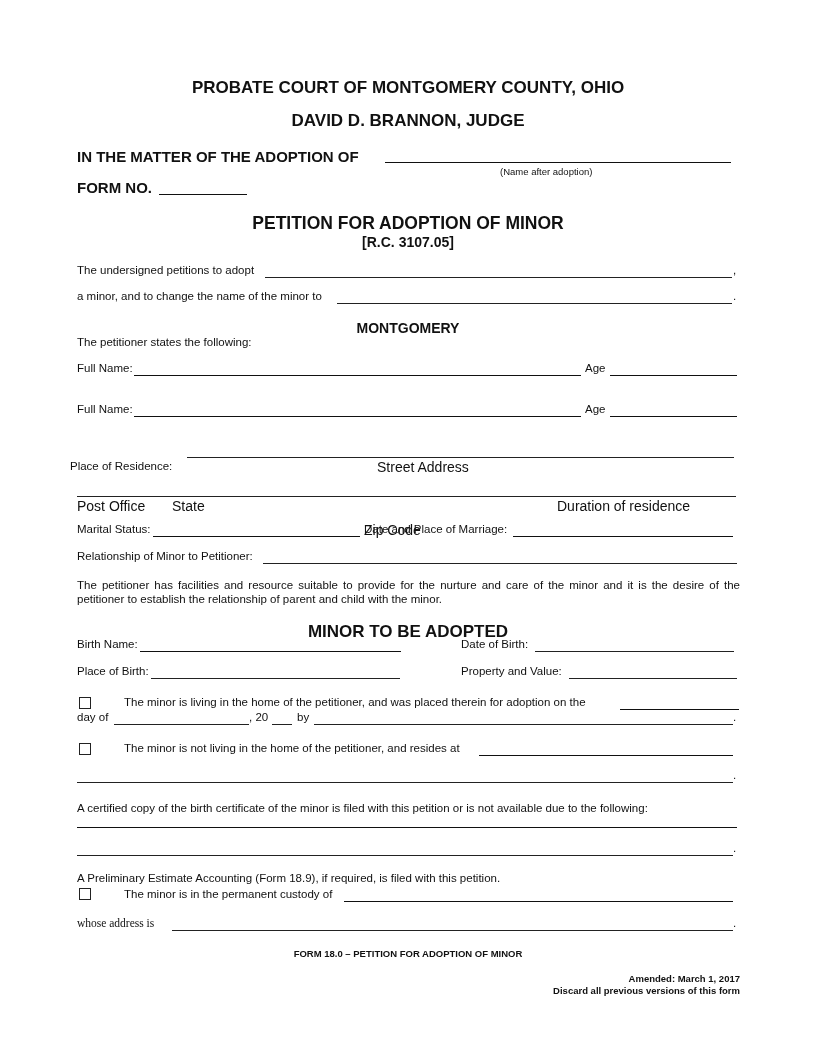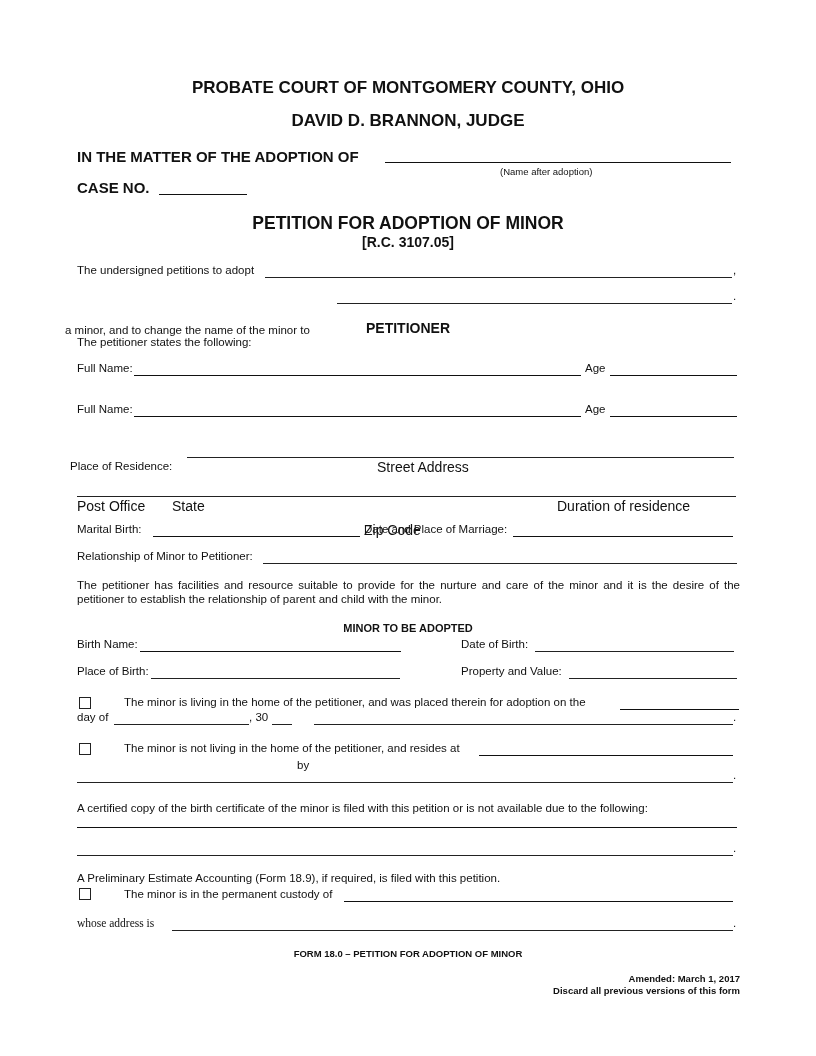--- a/index.html
+++ b/index.html
@@ -22,38 +22,38 @@
 <body>
 
 <div class="abs center h1" style="top:78px;">PROBATE COURT OF MONTGOMERY COUNTY, OHIO</div>
 <div class="abs center h1" style="top:111px;">DAVID D. BRANNON, JUDGE</div>
 
 <div class="abs h3" style="left:77px; top:148px;">IN THE MATTER OF THE ADOPTION OF</div>
 <div class="line thick" style="left:385px; width:346px; top:162px;"></div>
 <div class="field" style="left:385px; width:346px; top:148px;"></div>
 <div class="abs small" style="left:500px; top:166px; font-size:9.5px;">(Name after adoption)</div>
 
-<div class="abs h3" style="left:77px; top:179px;">CASE NO.</div>
+<div class="abs h3" style="left:77px; top:179px;">FORM NO.</div>
 <div class="line thick" style="left:159px; width:88px; top:194px;"></div>
 <div class="field" style="left:159px; width:88px; top:180px;"></div>
 
 <div class="abs center h1" style="top:213px; font-size:17.5px;">PETITION FOR ADOPTION OF MINOR</div>
 <div class="abs center bold" style="top:234px; font-size:14px;">[R.C. 3107.05]</div>
 
 <div class="abs txt" style="left:77px; top:264px;">The undersigned petitions to adopt</div>
 <div class="line" style="left:265px; width:467px; top:277px;"></div>
 <div class="field" style="left:265px; width:467px; top:263px;"></div>
 <div class="abs txt" style="left:733px; top:264px;">,</div>
 
-<div class="abs txt" style="left:65px; top:290px;margin-top:34px;">a minor, and to change the name of the minor to</div>
+<div class="abs txt" style="left:77px; top:290px;">a minor, and to change the name of the minor to</div>
 <div class="line" style="left:337px; width:395px; top:303px;"></div>
 <div class="field" style="left:337px; width:395px; top:289px;"></div>
 <div class="abs txt" style="left:733px; top:290px;">.</div>
 
-<div class="abs center bold" style="top:320px; font-size:14px;">PETITIONER</div>
+<div class="abs center bold" style="top:320px; font-size:14px;">MONTGOMERY</div>
 <div class="abs txt" style="left:77px; top:336px;">The petitioner states the following:</div>
 
 <div class="abs txt" style="left:77px; top:362px;">Full Name:</div>
 <div class="line thick" style="left:134px; width:447px; top:375px;"></div>
 <div class="field" style="left:134px; width:447px; top:361px;"></div>
 <div class="abs txt" style="left:585px; top:362px;">Age</div>
 <div class="line thick" style="left:610px; width:127px; top:375px;"></div>
 <div class="field" style="left:610px; width:127px; top:361px;"></div>
 
 <div class="abs txt" style="left:77px; top:403px;">Full Name:</div>
@@ -69,34 +69,34 @@
 <div class="abs small" style="left:377px; top:459px;">Street Address</div>
 
 <div class="line" style="left:77px; width:608px; top:496px;"></div>
 <div class="line" style="left:685px; width:51px; top:496px;"></div>
 <div class="field" style="left:77px; width:659px; top:482px;"></div>
 <div class="abs small" style="left:77px; top:498px;">Post Office</div>
 <div class="abs small" style="left:172px; top:498px;">State</div>
 <div class="abs small" style="left:364px; top:498px;margin-top:24px;">Zip Code</div>
 <div class="abs small" style="left:557px; top:498px;">Duration of residence</div>
 
-<div class="abs txt" style="left:77px; top:523px;">Marital Birth:</div>
+<div class="abs txt" style="left:77px; top:523px;">Marital Status:</div>
 <div class="line thick" style="left:153px; width:207px; top:536px;"></div>
 <div class="field" style="left:153px; width:207px; top:522px;"></div>
 <div class="abs txt" style="left:364px; top:523px;">Date and Place of Marriage:</div>
 <div class="line thick" style="left:513px; width:220px; top:536px;"></div>
 <div class="field" style="left:513px; width:220px; top:522px;"></div>
 
 <div class="abs txt" style="left:77px; top:550px;">Relationship of Minor to Petitioner:</div>
 <div class="line" style="left:263px; width:474px; top:563px;"></div>
 <div class="field" style="left:263px; width:474px; top:549px;"></div>
 
 <div class="para" style="top:578px;">The petitioner has facilities and resource suitable to provide for the nurture and care of the minor and it is the desire of the petitioner to establish the relationship of parent and child with the minor.</div>
 
-<div class="abs center bold" style="top:622px; font-size:11px;">MINOR TO BE ADOPTED</div>
+<div class="abs center bold" style="top:622px; font-size:17px;">MINOR TO BE ADOPTED</div>
 
 <div class="abs txt" style="left:77px; top:638px;">Birth Name:</div>
 <div class="line thick" style="left:140px; width:261px; top:651px;"></div>
 <div class="field" style="left:140px; width:261px; top:637px;"></div>
 <div class="abs txt" style="left:461px; top:638px;">Date of Birth:</div>
 <div class="line" style="left:535px; width:199px; top:651px;"></div>
 <div class="field" style="left:535px; width:199px; top:637px;"></div>
 
 <div class="abs txt" style="left:77px; top:665px;">Place of Birth:</div>
 <div class="line" style="left:151px; width:249px; top:678px;"></div>
@@ -106,24 +106,24 @@
 <div class="field" style="left:569px; width:168px; top:664px;"></div>
 
 <div class="chk" style="left:79px; top:697px;"></div>
 <div class="abs txt" style="left:124px; top:696px;">The minor is living in the home of the petitioner, and was placed therein for adoption on the</div>
 <div class="line thick" style="left:620px; width:119px; top:709px;"></div>
 <div class="field" style="left:620px; width:119px; top:695px;"></div>
 
 <div class="abs txt" style="left:77px; top:711px;">day of</div>
 <div class="line" style="left:114px; width:135px; top:724px;"></div>
 <div class="field" style="left:114px; width:135px; top:710px;"></div>
-<div class="abs txt" style="left:249px; top:711px;">, 30</div>
+<div class="abs txt" style="left:249px; top:711px;">, 20</div>
 <div class="line" style="left:272px; width:20px; top:724px;"></div>
 <div class="field" style="left:272px; width:20px; top:710px;"></div>
-<div class="abs txt" style="left:297px; top:711px;margin-top:48px;">by</div>
+<div class="abs txt" style="left:297px; top:711px;">by</div>
 <div class="line" style="left:314px; width:419px; top:724px;"></div>
 <div class="field" style="left:314px; width:419px; top:710px;"></div>
 <div class="abs txt" style="left:733px; top:711px;">.</div>
 
 <div class="chk" style="left:79px; top:743px;"></div>
 <div class="abs txt" style="left:124px; top:742px;">The minor is not living in the home of the petitioner, and resides at</div>
 <div class="line thick" style="left:479px; width:254px; top:755px;"></div>
 <div class="field" style="left:479px; width:254px; top:741px;"></div>
 
 <div class="line" style="left:77px; width:656px; top:782px;"></div>

